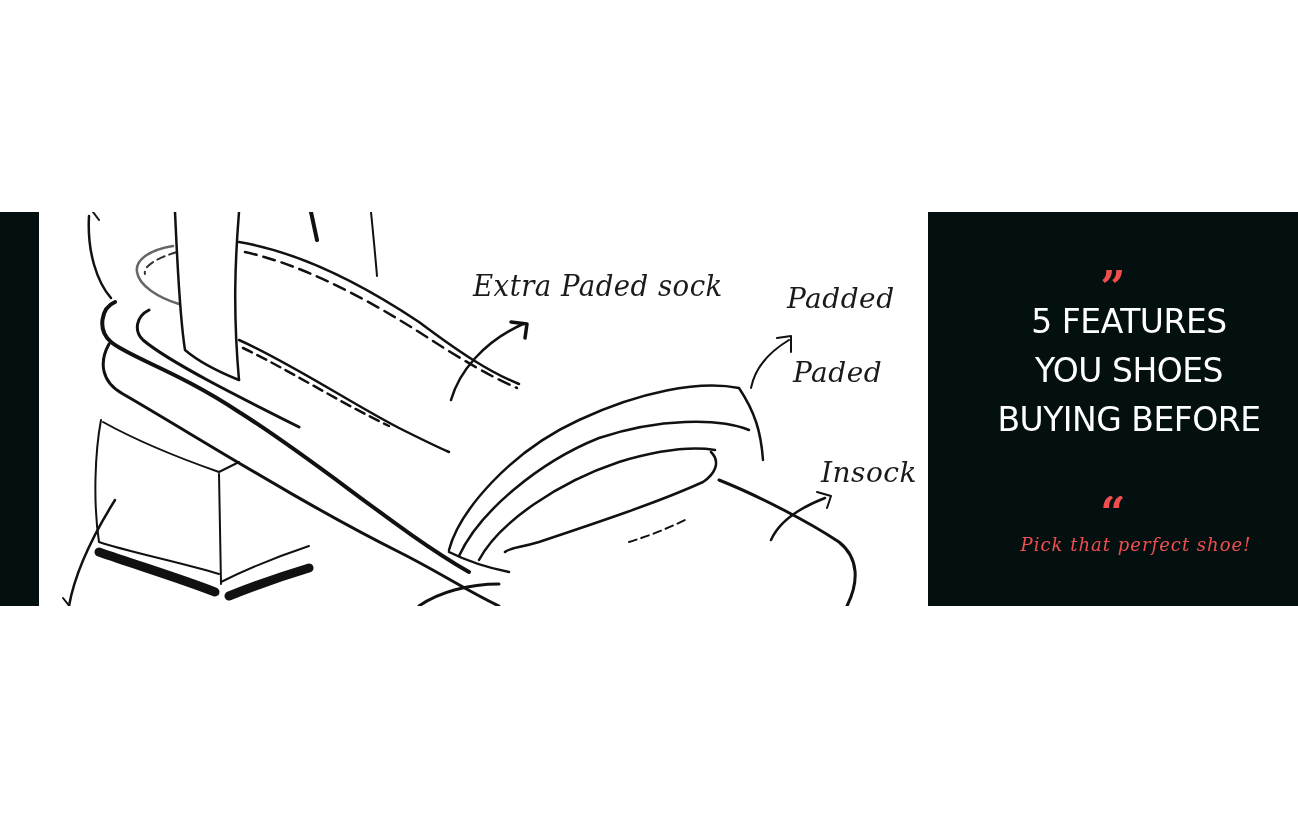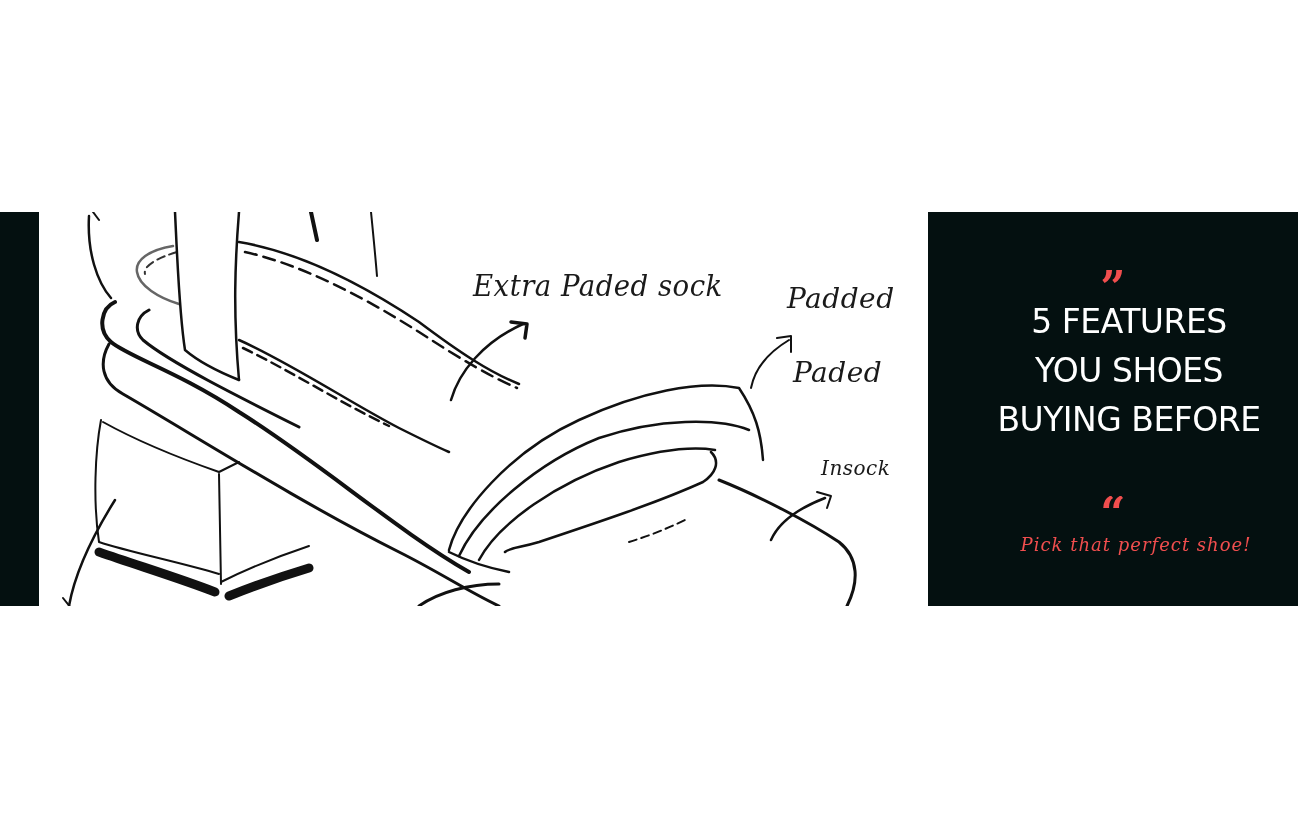--- a/index.html
+++ b/index.html
@@ -69,21 +69,21 @@
     .label-straps span {
       display: block;
       margin-top: 32px;
     }
     .label-straps .l2 {
       padding-left: 6px;
     }
     .label-insock {
       left: 782px;
       top: 244px;
-      font-size: 20px;
+      font-size: 28px;
     }
     .panel {
       position: absolute;
       left: 928px;
       top: 0;
       width: 370px;
       height: 394px;
       background: #041010;
       text-align: center;
     }

